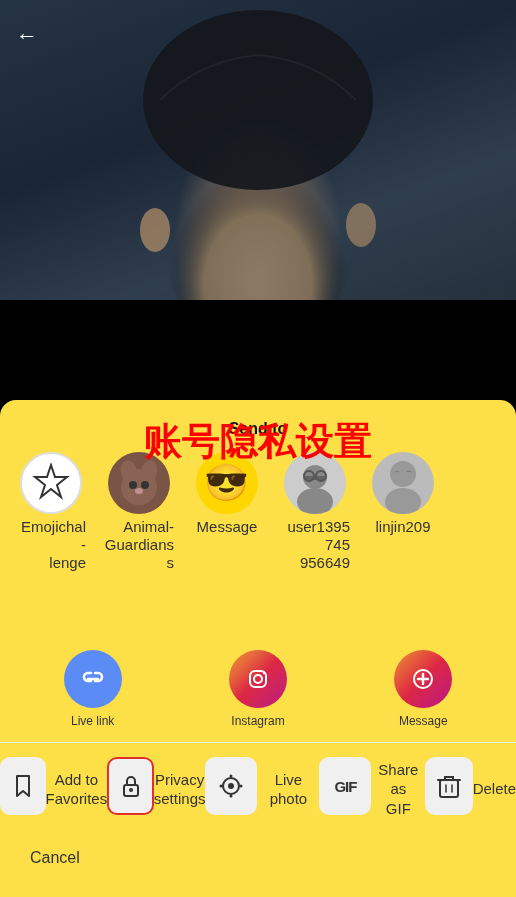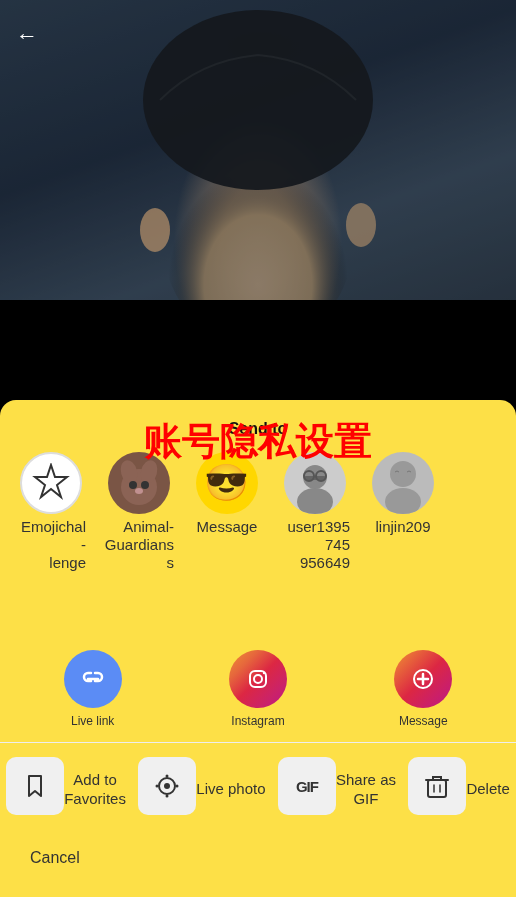--- a/index.html
+++ b/index.html
@@ -366,20 +366,30 @@
 
     <div class="action-item">
       <div class="action-icon-box">
         <svg width="28" height="28" viewBox="0 0 28 28" fill="none">
           <path d="M8 4 L8 24 L14 19 L20 24 L20 4 Z" stroke="#333" stroke-width="2" stroke-linejoin="round"></path>
         </svg>
       </div>
       <div class="action-label">Add to<br>Favorites</div>
     </div>
 
+    <div class="action-item highlighted">
+      <div class="action-icon-box" style="border: 2px solid #e0312a;">
+        <svg width="28" height="28" viewBox="0 0 28 28" fill="none">
+          <rect x="7" y="13" width="14" height="11" rx="2" stroke="#333" stroke-width="2"></rect>
+          <path d="M10 13 L10 9 C10 6.8 11.8 5 14 5 C16.2 5 18 6.8 18 9 L18 13" stroke="#333" stroke-width="2" stroke-linecap="round"></path>
+          <circle cx="14" cy="18" r="2" fill="#333"></circle>
+        </svg>
+      </div>
+      <div class="action-label">Privacy<br>settings</div>
+    </div>
 
     <div class="action-item">
       <div class="action-icon-box">
         <svg width="28" height="28" viewBox="0 0 28 28" fill="none">
           <circle cx="14" cy="14" r="8" stroke="#333" stroke-width="2"></circle>
           <circle cx="14" cy="14" r="3" fill="#333"></circle>
           <circle cx="14" cy="4" r="1.5" fill="#333"></circle>
           <circle cx="14" cy="24" r="1.5" fill="#333"></circle>
           <circle cx="4" cy="14" r="1.5" fill="#333"></circle>
           <circle cx="24" cy="14" r="1.5" fill="#333"></circle>

